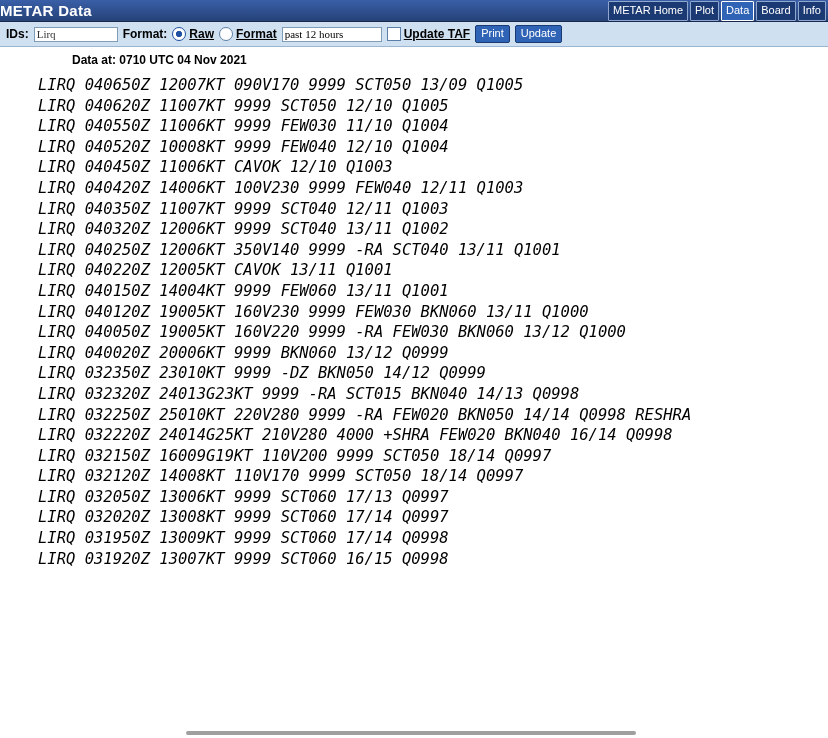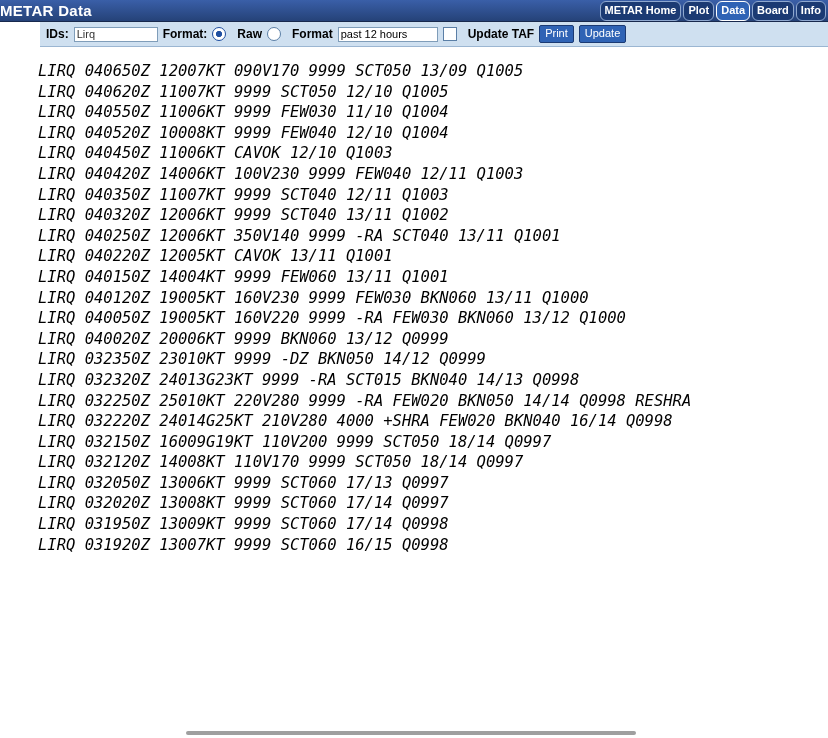--- a/index.html
+++ b/index.html
@@ -38,48 +38,46 @@
     display: flex;
     gap: 2px;
   }
   .navbtn {
     background: #1b3a73;
     color: #ffffff;
     font-size: 11px;
     line-height: 13px;
     padding: 2px 4px 3px 4px;
     border: 1px solid #8fa8cf;
-    border-radius: 6px;
+    border-radius: 1px;
     white-space: nowrap;
     font-family: "Liberation Sans", sans-serif;
-    font-weight: bold;
   }
   .navbtn.active {
     background: #2f63b5;
     border-color: #ffffff;
   }
 
   
   .toolbar {
     height: 24px;
     background: #cfe0f0;
     border-bottom: 1px solid #9bb6d2;
     display: flex;
     align-items: center;
     padding: 0 6px;
     gap: 5px;
-    margin-left: 40px;
   }
   .tb-label {
     font-size: 12px;
     font-weight: bold;
     color: #000;
   }
   .tb-input {
-    font-family: Liberation Sans, sans-serif;
+    font-family: Liberation Serif, serif;
     font-size: 11px;
     height: 15px;
     border: 1px solid #7f9db9;
     background: #ffffff;
     color: #333;
     padding: 0 2px;
     box-sizing: border-box;
   }
   #ids-input { width: 84px; }
   #hours-input { width: 100px; color:#000; }
@@ -103,21 +101,21 @@
     border: 1px solid #5b7fa6;
     background: #ffffff;
     display: inline-block;
     vertical-align: middle;
   }
   .radio-label, .check-label {
     font-size: 12px;
     font-weight: bold;
     vertical-align: middle;
   }
-  .grp { display: flex; align-items: flex-start; gap: 11px; }
+  .grp { display: flex; align-items: flex-start; gap: 3px; text-decoration: underline; }
   .btn {
     font-family: "Liberation Sans", sans-serif;
     font-size: 11px;
     background: #2f63b5;
     color: #ffffff;
     border: 1px solid #1b3a73;
     padding: 1px 5px 2px 5px;
     border-radius: 2px;
     line-height: 13px;
     text-align: center;
@@ -186,20 +184,21 @@
   <input class="tb-input" id="hours-input" type="text" value="past 12 hours" style="">
   <span class="grp">
     <span class="checkbox"></span>
     <span class="check-label">Update TAF</span>
   </span>
   <span class="btn">Print</span>
   <span class="btn">Update</span>
 </div>
 
 <div class="content">
+  <div class="dataat">Data at: 0710 UTC 04 Nov 2021</div>
   <pre class="metar">LIRQ 040650Z 12007KT 090V170 9999 SCT050 13/09 Q1005
 LIRQ 040620Z 11007KT 9999 SCT050 12/10 Q1005
 LIRQ 040550Z 11006KT 9999 FEW030 11/10 Q1004
 LIRQ 040520Z 10008KT 9999 FEW040 12/10 Q1004
 LIRQ 040450Z 11006KT CAVOK 12/10 Q1003
 LIRQ 040420Z 14006KT 100V230 9999 FEW040 12/11 Q1003
 LIRQ 040350Z 11007KT 9999 SCT040 12/11 Q1003
 LIRQ 040320Z 12006KT 9999 SCT040 13/11 Q1002
 LIRQ 040250Z 12006KT 350V140 9999 -RA SCT040 13/11 Q1001
 LIRQ 040220Z 12005KT CAVOK 13/11 Q1001

